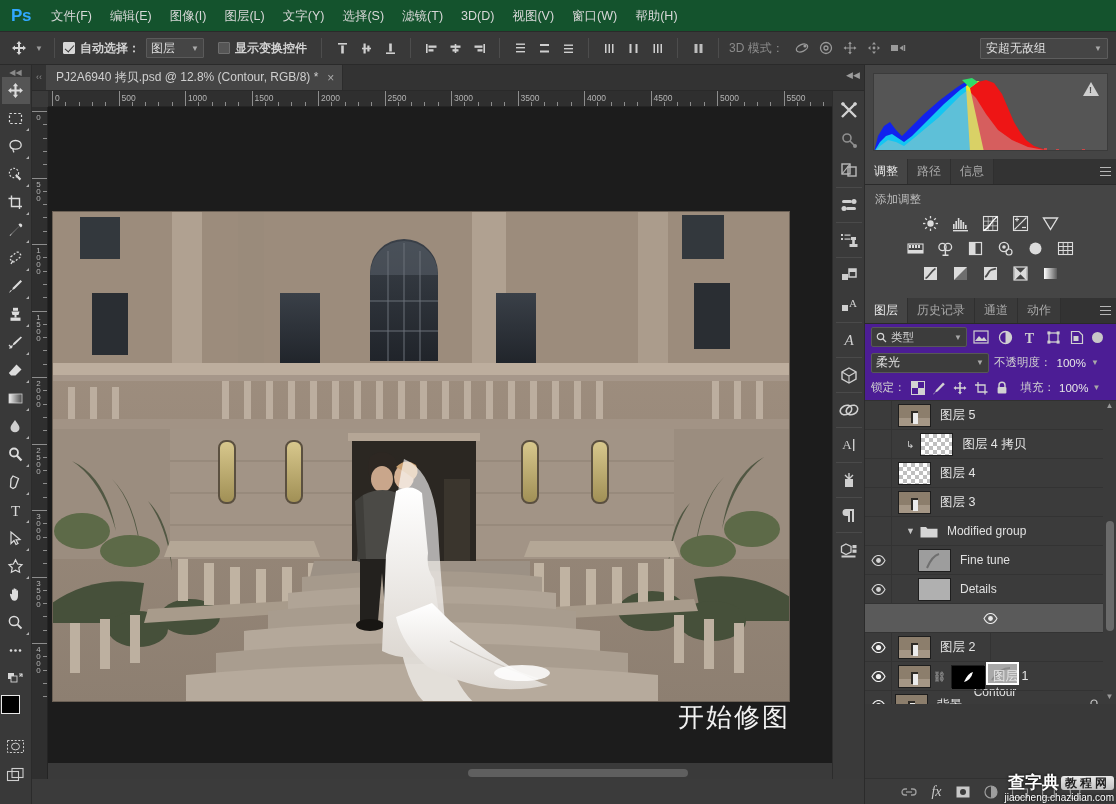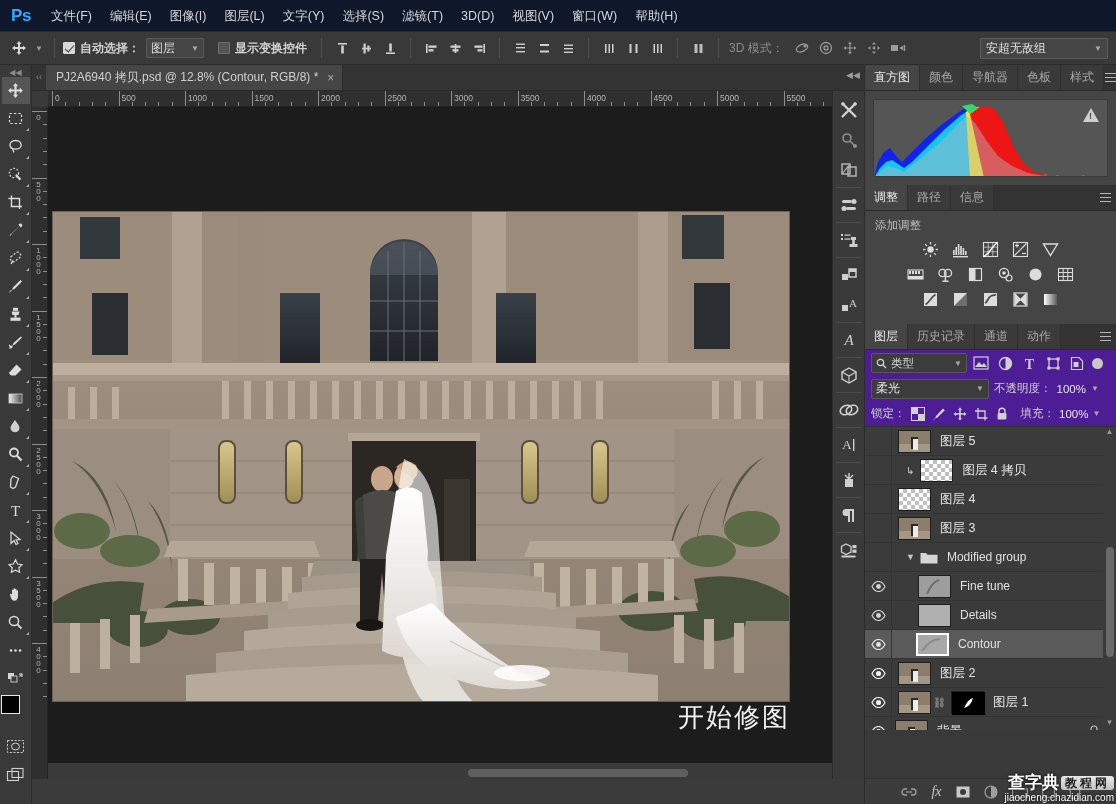--- a/index.html
+++ b/index.html
@@ -8,21 +8,21 @@
     background: #323232;
     font-family: "Liberation Sans", "DejaVu Sans", sans-serif;
     overflow: hidden;
     -webkit-font-smoothing: antialiased;
   }
   .app { position: relative; width: 1116px; height: 804px; background: #3b3b3b; }
 
   
   .menubar {
     position: absolute; left: 0; top: 0; width: 1116px; height: 32px;
-    background: #0f172a; display: flex; align-items: center;
+    background: #14532d; display: flex; align-items: center;
     border-bottom: 1px solid #2a2a2a;
   }
   .ps-logo {
     width: 42px; height: 32px; display: flex; align-items: center; justify-content: center;
     color: #31a8ff; font-weight: bold; font-size: 17px; letter-spacing: -0.5px;
     font-family: "Liberation Sans", sans-serif;
   }
   .menu-item {
     padding: 0 9px; height: 32px; line-height: 32px; color: #d8d8d8;
     font-size: 12.5px; white-space: nowrap; cursor: default;
@@ -256,21 +256,21 @@
   .lockicon { width: 17px; height: 17px; display: flex; align-items: center; justify-content: center; color: #d2d2d2; }
 
   .layerlist {
     position: relative; background: #3b3b3b; height: 304px; overflow: hidden;
     border-top: 1px solid #313131;
   }
   .lyr {
     position: relative; display: flex; align-items: center; height: 29px;
     border-bottom: 1px solid #333; padding-left: 0;
   }
-  .lyr.sel { background: #5a5a5a; }
+  .lyr.sel { background: #5a5a5a; flex-direction: column; }
   .eye {
     width: 26px; height: 29px; display: flex; align-items: center; justify-content: center; flex: none;
   }
   .eye-split { width: 1px; height: 29px; background: #333; flex: none; }
   .thumb-sq {
     width: 33px; height: 23px; background: #8d8070; border: 1px solid #1e1e1e; flex: none;
     margin-left: 6px; position: relative; overflow: hidden;
   }
   .thumb-sq.checker {
     background-image:
@@ -1089,31 +1089,20 @@
           <path d="M7 4 L12 6.5 V12 L7 14.5 L2.5 12 V6.5 Z" fill="none" stroke="#cfcfcf" stroke-width="1.3"></path>
           <rect x="13.5" y="5" width="4" height="3.2" fill="#cfcfcf"></rect>
           <rect x="13.5" y="9.6" width="4" height="3.2" fill="#cfcfcf"></rect>
           <rect x="2.5" y="15.5" width="14" height="2" fill="#cfcfcf"></rect>
         </svg>
     </div>
   </div>
 
   <div class="rightcol">
 
-    <div class="panel-tabs">
-      <div class="ptab active">直方图</div>
-      <div class="ptab">颜色</div>
-      <div class="ptab">导航器</div>
-      <div class="ptab">色板</div>
-      <div class="ptab">样式</div>
-      <div class="ptab-spacer"></div>
-      <div class="pmenu">
-          <span></span>
-        </div>
-    </div>
     <div class="histo-body">
       <div class="histo">
         <svg width="234" height="78" viewBox="0 0 234 78" preserveAspectRatio="none">
           <rect x="0" y="0" width="234" height="78" fill="#555"></rect>
           <path d="M0 78 L4 62 L10 52 L16 48 L22 56 L28 62 L34 56 L42 48 L50 40 L58 33 L66 26 L74 20 L82 14 L88 10 L92 8 L96 12 L100 22 L106 40 L112 56 L118 66 L124 72 L132 76 L150 78 L234 78 Z" fill="#1122ee"></path>
           <path d="M0 78 L6 68 L12 62 L18 60 L24 64 L30 68 L38 62 L46 54 L54 46 L62 38 L70 30 L78 23 L86 16 L92 12 L96 11 L100 16 L104 28 L110 46 L116 60 L122 70 L130 75 L146 78 L234 78 Z" fill="#15d8f2" opacity="0.9"></path>
           <path d="M92 12 L98 8 L104 7 L110 10 L116 20 L122 36 L128 52 L134 62 L140 70 L148 75 L160 77 L180 78 L234 78 L234 78 L96 78 Z" fill="#f5e623"></path>
           <path d="M96 14 L104 8 L112 6 L120 9 L128 20 L134 34 L140 48 L146 58 L152 66 L160 72 L172 76 L190 78 L234 78 L110 78 Z" fill="#ee1515"></path>
           <path d="M0 78 L6 72 L14 66 L22 68 L30 72 L40 64 L52 54 L64 44 L76 32 L86 22 L94 16 L102 24 L112 40 L124 56 L138 66 L154 73 L176 77 L210 78 L234 78 Z" fill="#b8b8b8" opacity="0.45"></path>
           <path d="M88 6 L98 4 L104 8 L96 14 Z" fill="#2fdc6a"></path>

